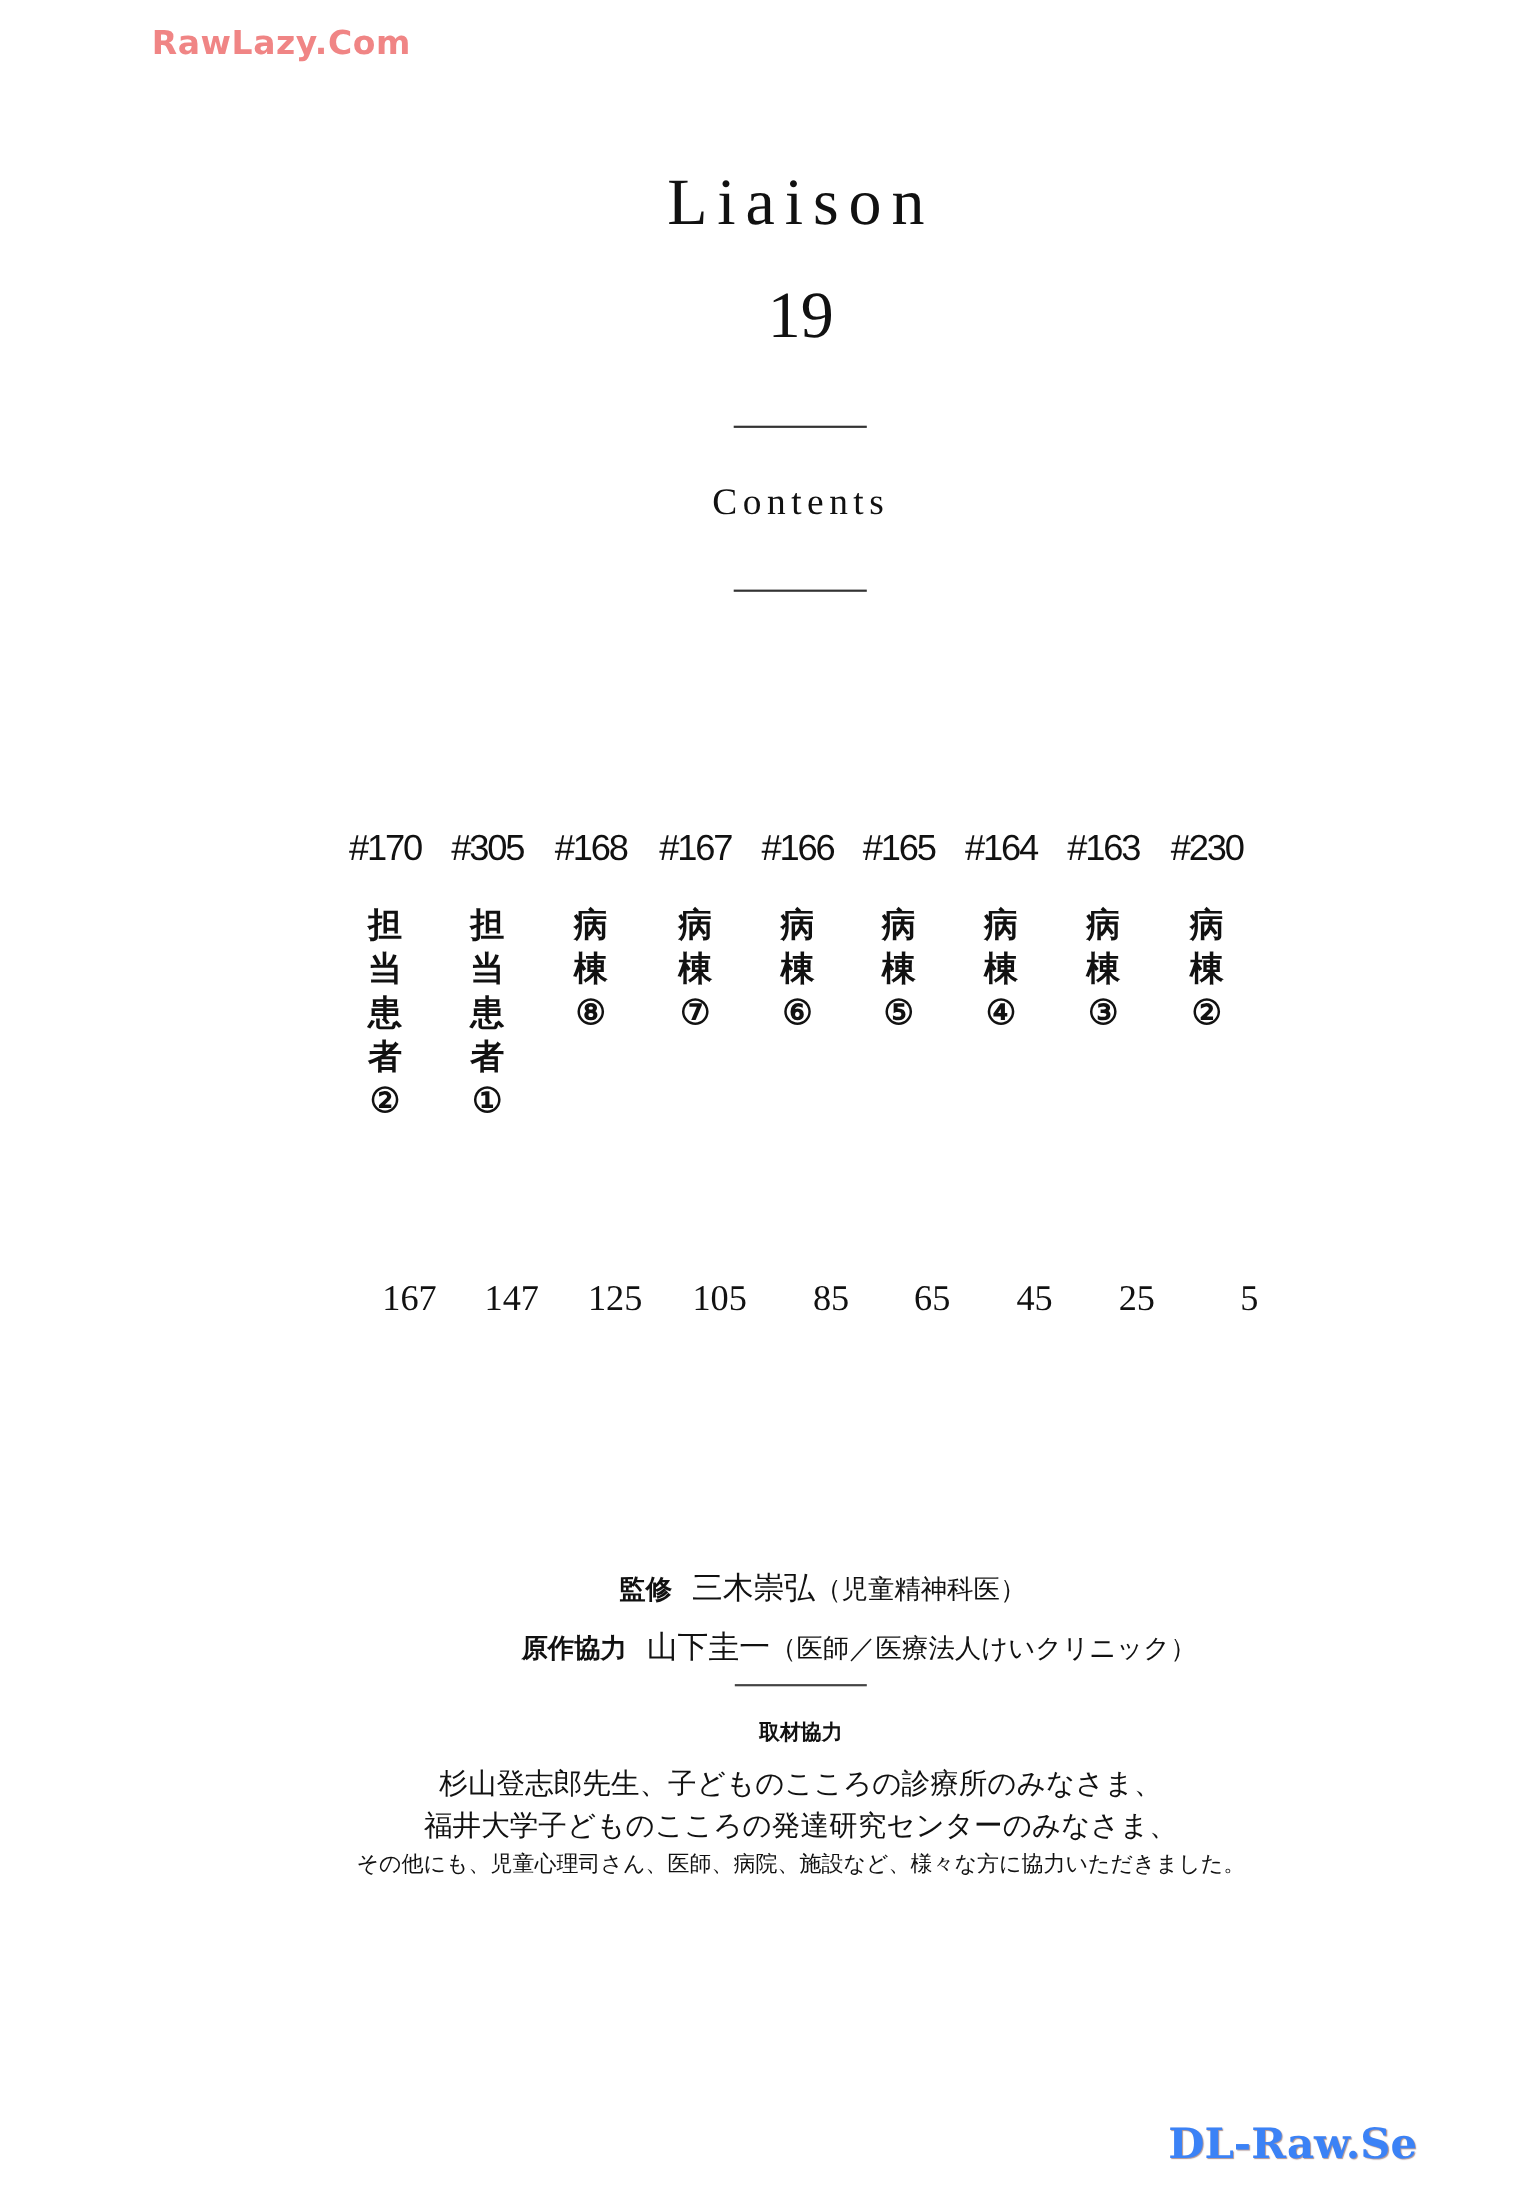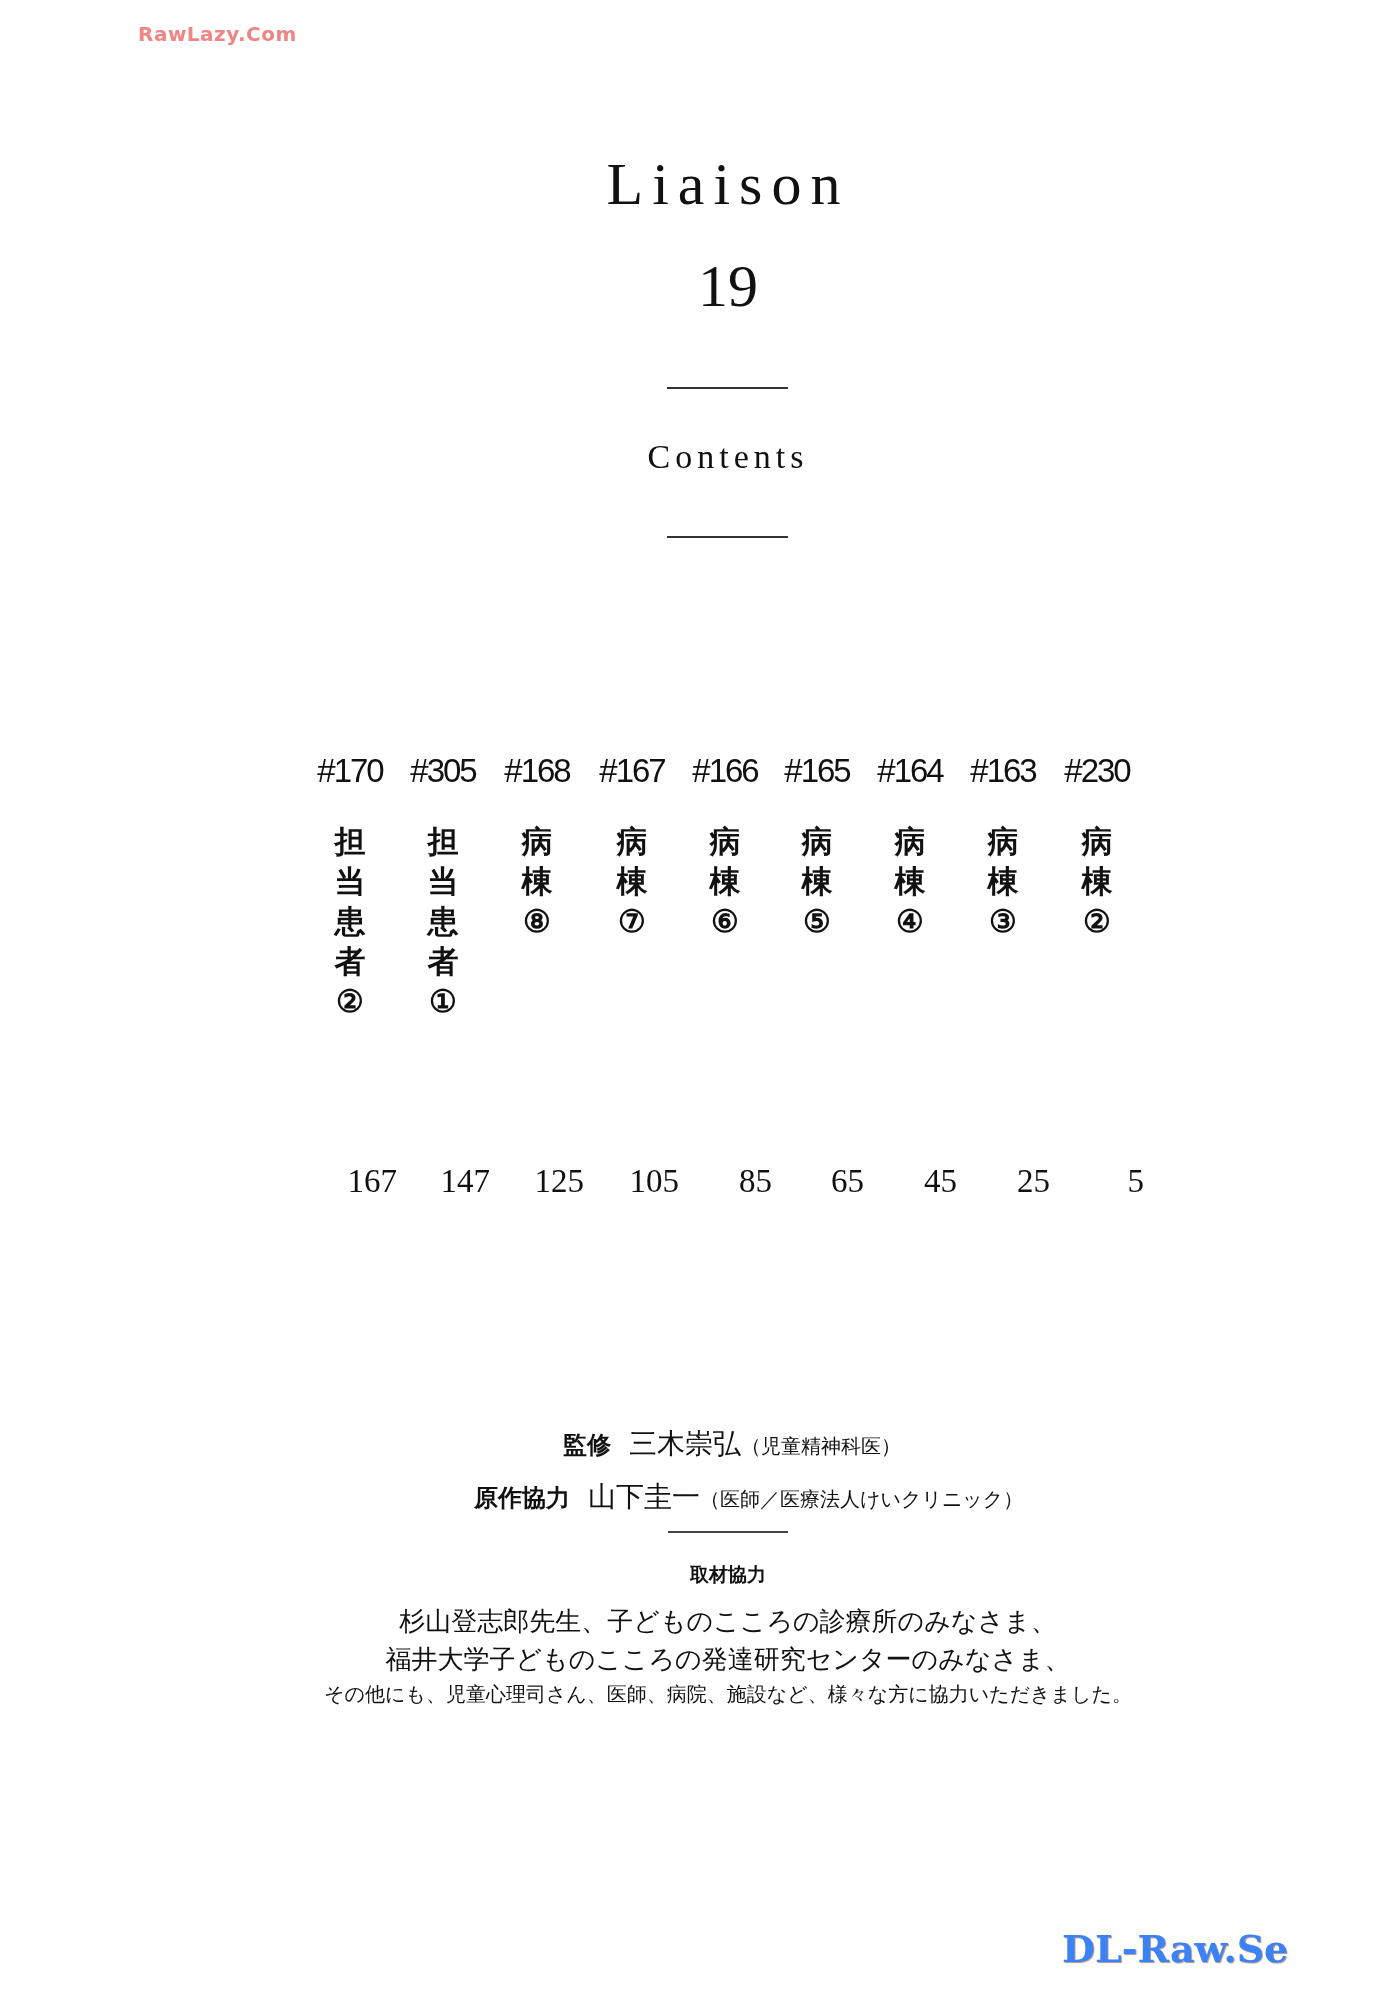--- a/index.html
+++ b/index.html
@@ -1,39 +1,39 @@
 <!DOCTYPE html>
 <html><head>
 <meta charset="utf-8">
 <style>
   html, body { margin:0; padding:0; background:#ffffff; }
   body { width:1400px; height:1991px; position:relative; overflow:hidden; color:#111; }
   .abs { position:absolute; }
 
-  .wm-top { left:138px; top:22px; font-family:"DejaVu Sans","Liberation Sans", sans-serif; font-weight:bold; font-size:20px; letter-spacing:0.5px; }
+  .wm-top { left:138px; top:22px; font-family:"DejaVu Sans","Liberation Sans", sans-serif; font-weight:bold; font-size:30px; letter-spacing:0.5px; }
   .wm-bottom { left:1062px; top:1926px; font-family:"DejaVu Serif","Liberation Serif", serif; font-weight:bold; font-size:38px; letter-spacing:0px; text-shadow:1px 1px 1px rgba(90,40,40,0.5); }
 
   .title { left:0; width:1456px; top:150px; text-align:center; font-size:60px; letter-spacing:9px; font-family:"Liberation Serif","DejaVu Serif", serif; font-weight:normal; }
   .volume { left:0; width:1456px; top:252px; text-align:center; font-size:60px; font-family:"Liberation Serif","DejaVu Serif", serif; }
   .rule { height:2px; background:#333; }
   .rule-1 { left:667px; width:121px; top:387px; }
   .rule-2 { left:667px; width:121px; top:536px; }
   .rule-3 { left:668px; width:120px; top:1531px; height:1.5px; background:#444; }
   .contents-label { left:0; width:1456px; top:438px; text-align:center; font-size:34px; letter-spacing:5px; font-family:"Liberation Serif","DejaVu Serif", serif; }
 
   .toc { left:300px; top:736px; width:850px; height:470px; }
   .col { position:absolute; top:0; width:94px; margin-left:-47px; text-align:center;margin-top:15px; }
   .col-num { font-family:"Liberation Sans","DejaVu Sans", sans-serif; font-size:33px; letter-spacing:-2px; line-height:40px; height:40px; white-space:nowrap; }
   .col-title { margin-top:30px; font-family:"DejaVu Serif","Liberation Serif", serif; font-weight:bold; font-size:31px; line-height:40px; }
   .col-title span { display:block; height:40px; }
   .col-page { position:absolute; top:410px; left:0; width:94px; text-align:right; font-family:"Liberation Serif","DejaVu Serif", serif; font-size:33px; line-height:40px; }
   .credit-line { position:absolute; white-space:nowrap; }
   .credit-label { font-family:"DejaVu Sans","Liberation Sans", sans-serif; font-weight:bold; font-size:24px;text-align:right; }
   .credit-name { font-family:"DejaVu Serif","Liberation Serif", serif; font-size:28px; margin-left:18px; }
-  .credit-note { font-family:Liberation Serif, serif; font-size:20px;text-align:center; }
+  .credit-note { font-family:Liberation Serif, serif; font-size:24px;text-align:center; }
   .cov-title { left:0; width:1456px; top:1562px; text-align:center; font-family:"DejaVu Sans","Liberation Sans", sans-serif; font-weight:bold; font-size:19px; }
   .cov-line { left:0; width:1456px; text-align:center; font-family:"DejaVu Serif","Liberation Serif", serif; white-space:nowrap; }
   .cov-l1 { top:1604px; font-size:26px; }
   .cov-l2 { top:1642px; font-size:26px; }
   .cov-l3 { top:1681px; font-size:20px; }
 </style>
 </head>
 <body>
 
 <div class="abs wm-top" style="color:#f08585;">RawLazy.Com</div>

